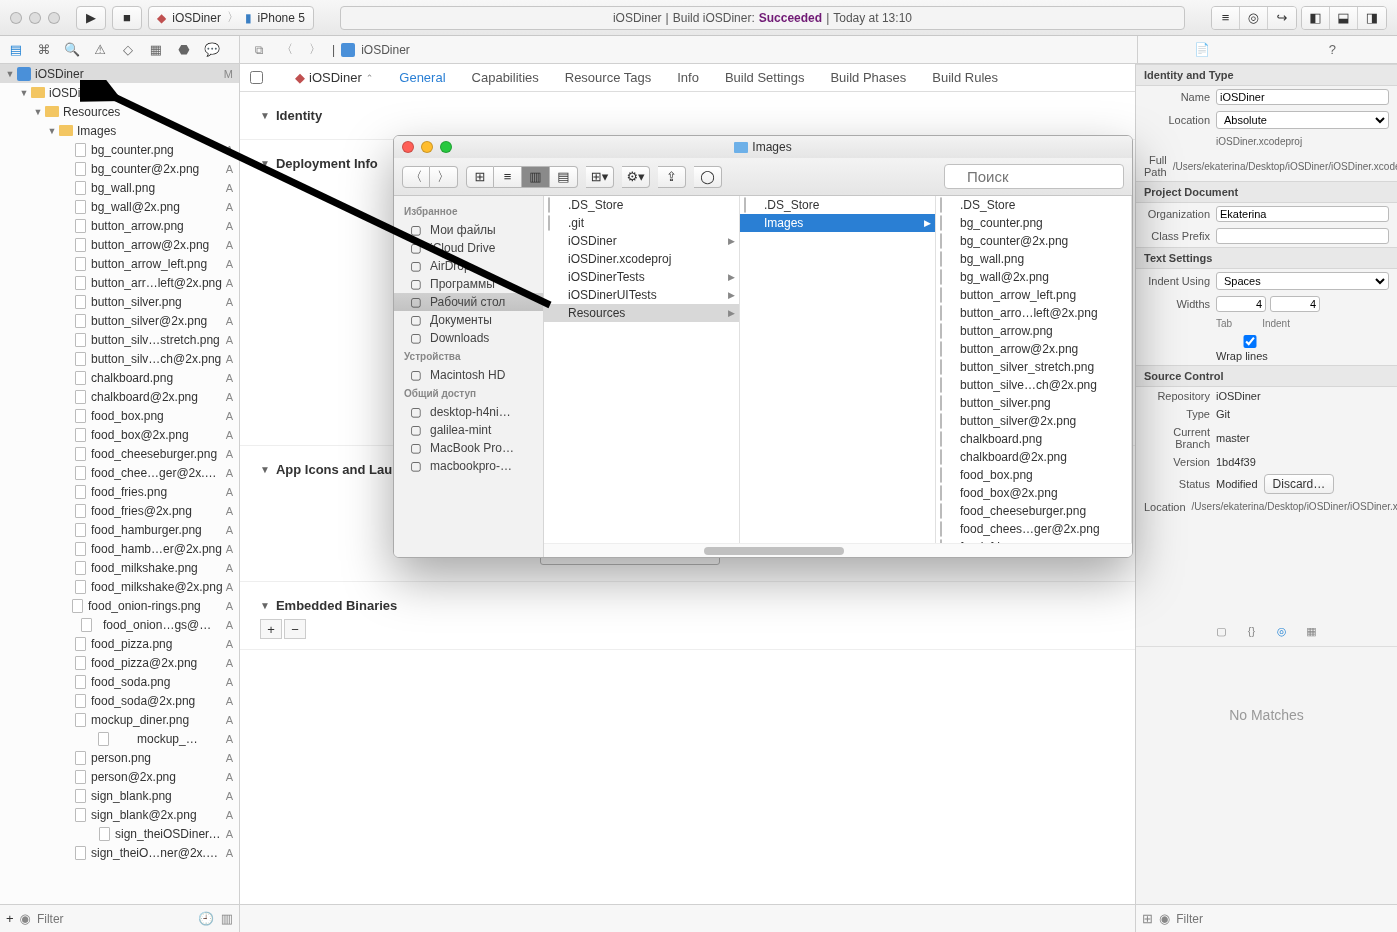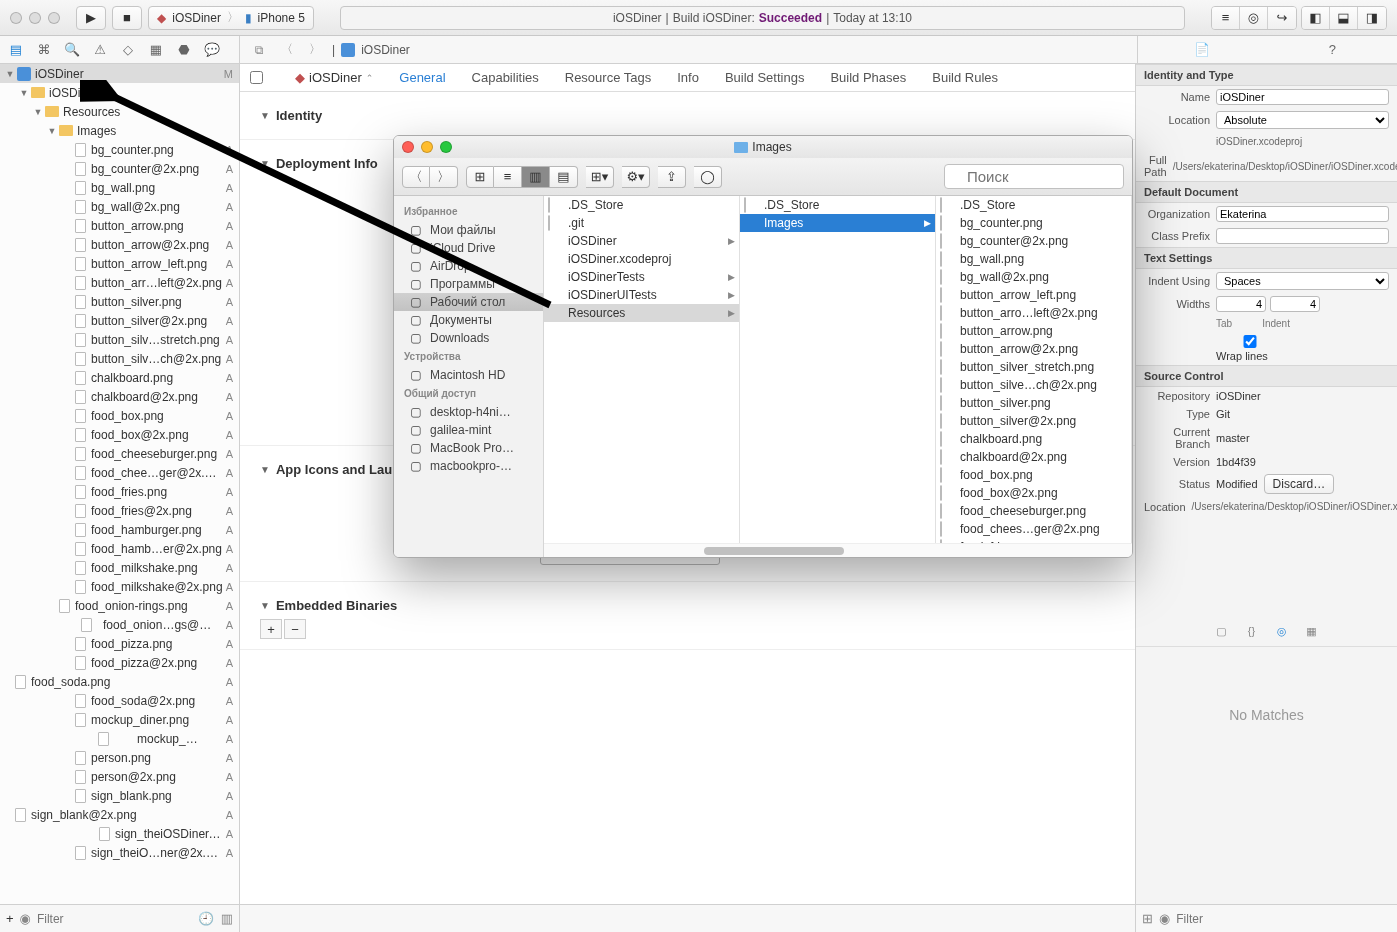--- a/index.html
+++ b/index.html
@@ -405,21 +405,21 @@
           <span class="status">A</span>
         </div>
         <div class="sb-row" style="padding-left: 60px;">
           <span class="disc"></span>
           <span class="ico">
             <span class="file-ico"></span>
           </span>
           <span class="nm">food_milkshake@2x.png</span>
           <span class="status">A</span>
         </div>
-        <div class="sb-row" style="padding-left: 44px; align-items: center;">
+        <div class="sb-row" style="padding-left: 57px; align-items: center;">
           <span class="disc"></span>
           <span class="ico">
             <span class="file-ico"></span>
           </span>
           <span class="nm">food_onion-rings.png</span>
           <span class="status">A</span>
         </div>
         <div class="sb-row" style="padding-left: 60px; gap: 6px;">
           <span class="disc"></span>
           <span class="ico">
@@ -437,21 +437,21 @@
           <span class="status">A</span>
         </div>
         <div class="sb-row" style="padding-left: 60px;">
           <span class="disc"></span>
           <span class="ico">
             <span class="file-ico"></span>
           </span>
           <span class="nm">food_pizza@2x.png</span>
           <span class="status">A</span>
         </div>
-        <div class="sb-row" style="">
+        <div class="sb-row" style="padding-left: 60px;">
           <span class="disc"></span>
           <span class="ico">
             <span class="file-ico"></span>
           </span>
           <span class="nm">food_soda.png</span>
           <span class="status">A</span>
         </div>
         <div class="sb-row" style="padding-left: 60px;">
           <span class="disc"></span>
           <span class="ico">
@@ -493,21 +493,21 @@
           <span class="status">A</span>
         </div>
         <div class="sb-row" style="padding-left: 60px;">
           <span class="disc"></span>
           <span class="ico">
             <span class="file-ico"></span>
           </span>
           <span class="nm">sign_blank.png</span>
           <span class="status">A</span>
         </div>
-        <div class="sb-row" style=" justify-content: flex-end;">
+        <div class="sb-row" style="padding-left: 60px; justify-content: flex-end;">
           <span class="disc"></span>
           <span class="ico">
             <span class="file-ico"></span>
           </span>
           <span class="nm">sign_blank@2x.png</span>
           <span class="status">A</span>
         </div>
         <div class="sb-row" style="padding-left: 84px;">
           <span class="disc"></span>
           <span class="ico">
@@ -611,21 +611,21 @@
       </div>
     <div class="insp-row">
         <div class="lbl"></div>
         <div class="val insp-path">iOSDiner.xcodeproj</div>
       </div>
     <div class="insp-row">
         <div class="lbl">Full Path</div>
         <div class="val insp-path">/Users/ekaterina/Desktop/iOSDiner/iOSDiner.xcodeproj</div>
       </div>
 
-    <div class="insp-sec-h">Default Document</div>
+    <div class="insp-sec-h">Project Document</div>
     <div class="insp-row">
         <div class="lbl">Organization</div>
         <div class="val"><input value="Ekaterina" style=""></div>
       </div>
     <div class="insp-row">
         <div class="lbl">Class Prefix</div>
         <div class="val"><input value="" style=""></div>
       </div>
 
     <div class="insp-sec-h">Text Settings</div>

